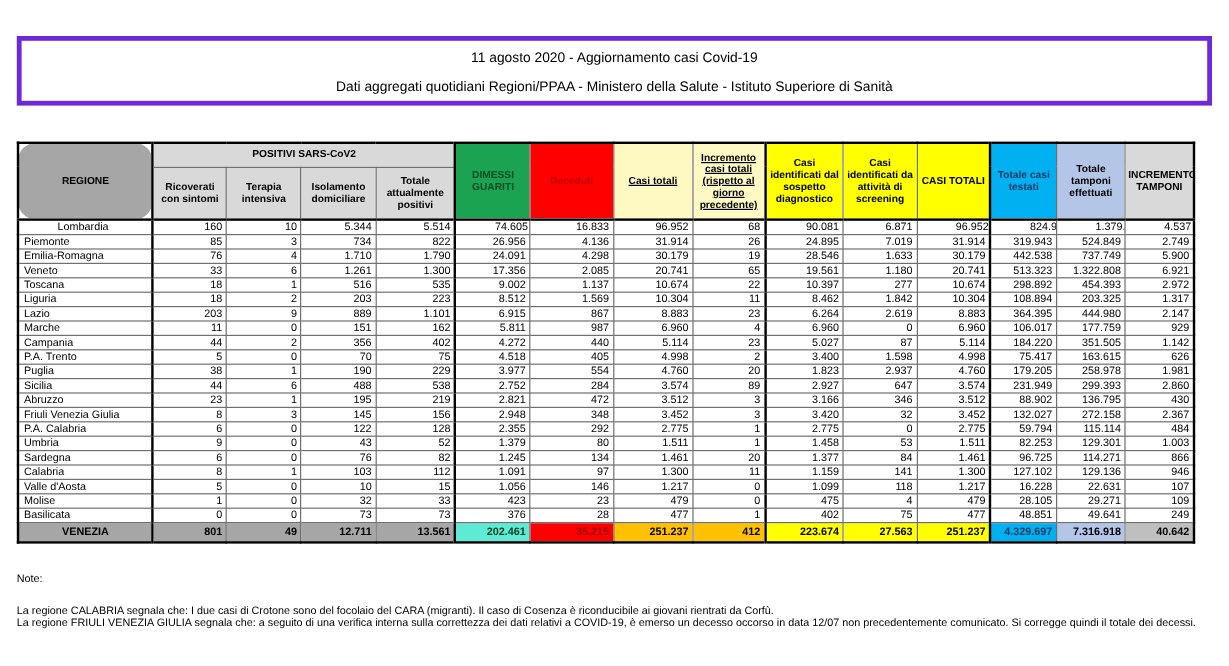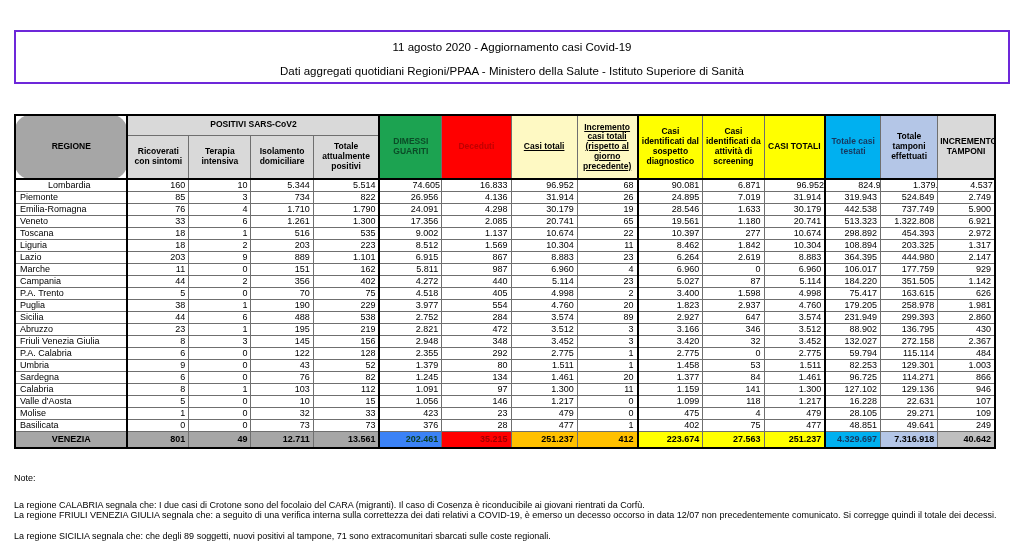--- a/index.html
+++ b/index.html
@@ -1,21 +1,21 @@
 <!DOCTYPE html>
 <html><head>
 <meta charset="utf-8">
 <style>
   html,body{margin:0;padding:0;}
   body{
     width:1024px;height:555px;overflow:hidden;background:#ffffff;
     font-family:"Liberation Sans", sans-serif;color:#000;
   }
   .title-box{
-    margin:30px 14px 0 14px;height:50px;border:2px solid #6d28d9;
+    margin:30px 14px 0 14px;height:50px;border:4px solid #6d28d9;
     text-align:center;font-size:11.5px;
   }
   .title-box .l1{padding-top:9px;}
   .title-box .l2{padding-top:12px;}
 
   table.covid{
     border-collapse:collapse;table-layout:fixed;width:982px;
     margin:30px 0 0 14px;border:2px solid #000;font-size:9px;
   }
   .covid th,.covid td{
@@ -41,21 +41,21 @@
 
   .covid tbody td{height:11px;line-height:11px;background:#fff;}
   .covid td.region{text-align:left;padding-left:4px;}
   .covid td.num{text-align:right;}
   .covid tbody tr:first-child td{border-top:2px solid #000;padding-left:32px;}
   .gsep{border-left:2px solid #000 !important;}
 
   .covid tr.totale td{height:15px;line-height:15px;font-weight:bold;border-top:1px solid #000;}
   td.tot-label{background:#a6a6a6;text-align:center;}
   td.tot-gray{background:#a6a6a6;}
-  td.tot-green{background:#3b82f6;color:#0b3d20;}
+  td.tot-green{background:#5eead4;color:#0b3d20;}
   td.tot-red{background:#ff0000;color:#9c0000;}
   td.tot-orange{background:#ffc000;}
   td.tot-yellow{background:#ffff00;}
   td.tot-cyan{background:#00b0f0;color:#17375e;}
   td.tot-peri{background:#b4c6e7;}
   td.tot-gray2{background:#bfbfbf;}
 
   .notes{margin:24px 14px 0 14px;font-size:9px;line-height:10.5px;width:1000px;}
   .notes .note-label{margin-bottom:16px;}
   .notes .note-line{margin:0;}
@@ -486,14 +486,13 @@
         <td class="tot-peri num">7.316.918</td>
         <td class="tot-gray2 num">40.642</td>
       </tr>
   </tfoot>
 </table>
 
 <div class="notes">
   <div class="note-label">Note:</div>
   <p class="note-line">La regione CALABRIA segnala che: I due casi di Crotone sono del focolaio del CARA (migranti). Il caso di Cosenza è riconducibile  ai giovani rientrati da Corfù.</p>
   <p class="note-line">La regione FRIULI VENEZIA GIULIA segnala che: a seguito di una verifica interna sulla correttezza dei dati relativi a COVID-19, è emerso un decesso occorso in data 12/07 non precedentemente comunicato. Si corregge quindi il totale dei decessi.</p>
-  <p class="note-line gap">La regione SICILIA segnala che:  che degli 89 soggetti, nuovi positivi al tampone, 71 sono extracomunitari sbarcati sulle coste regionali.</p>
 </div>
 
 </body></html>

